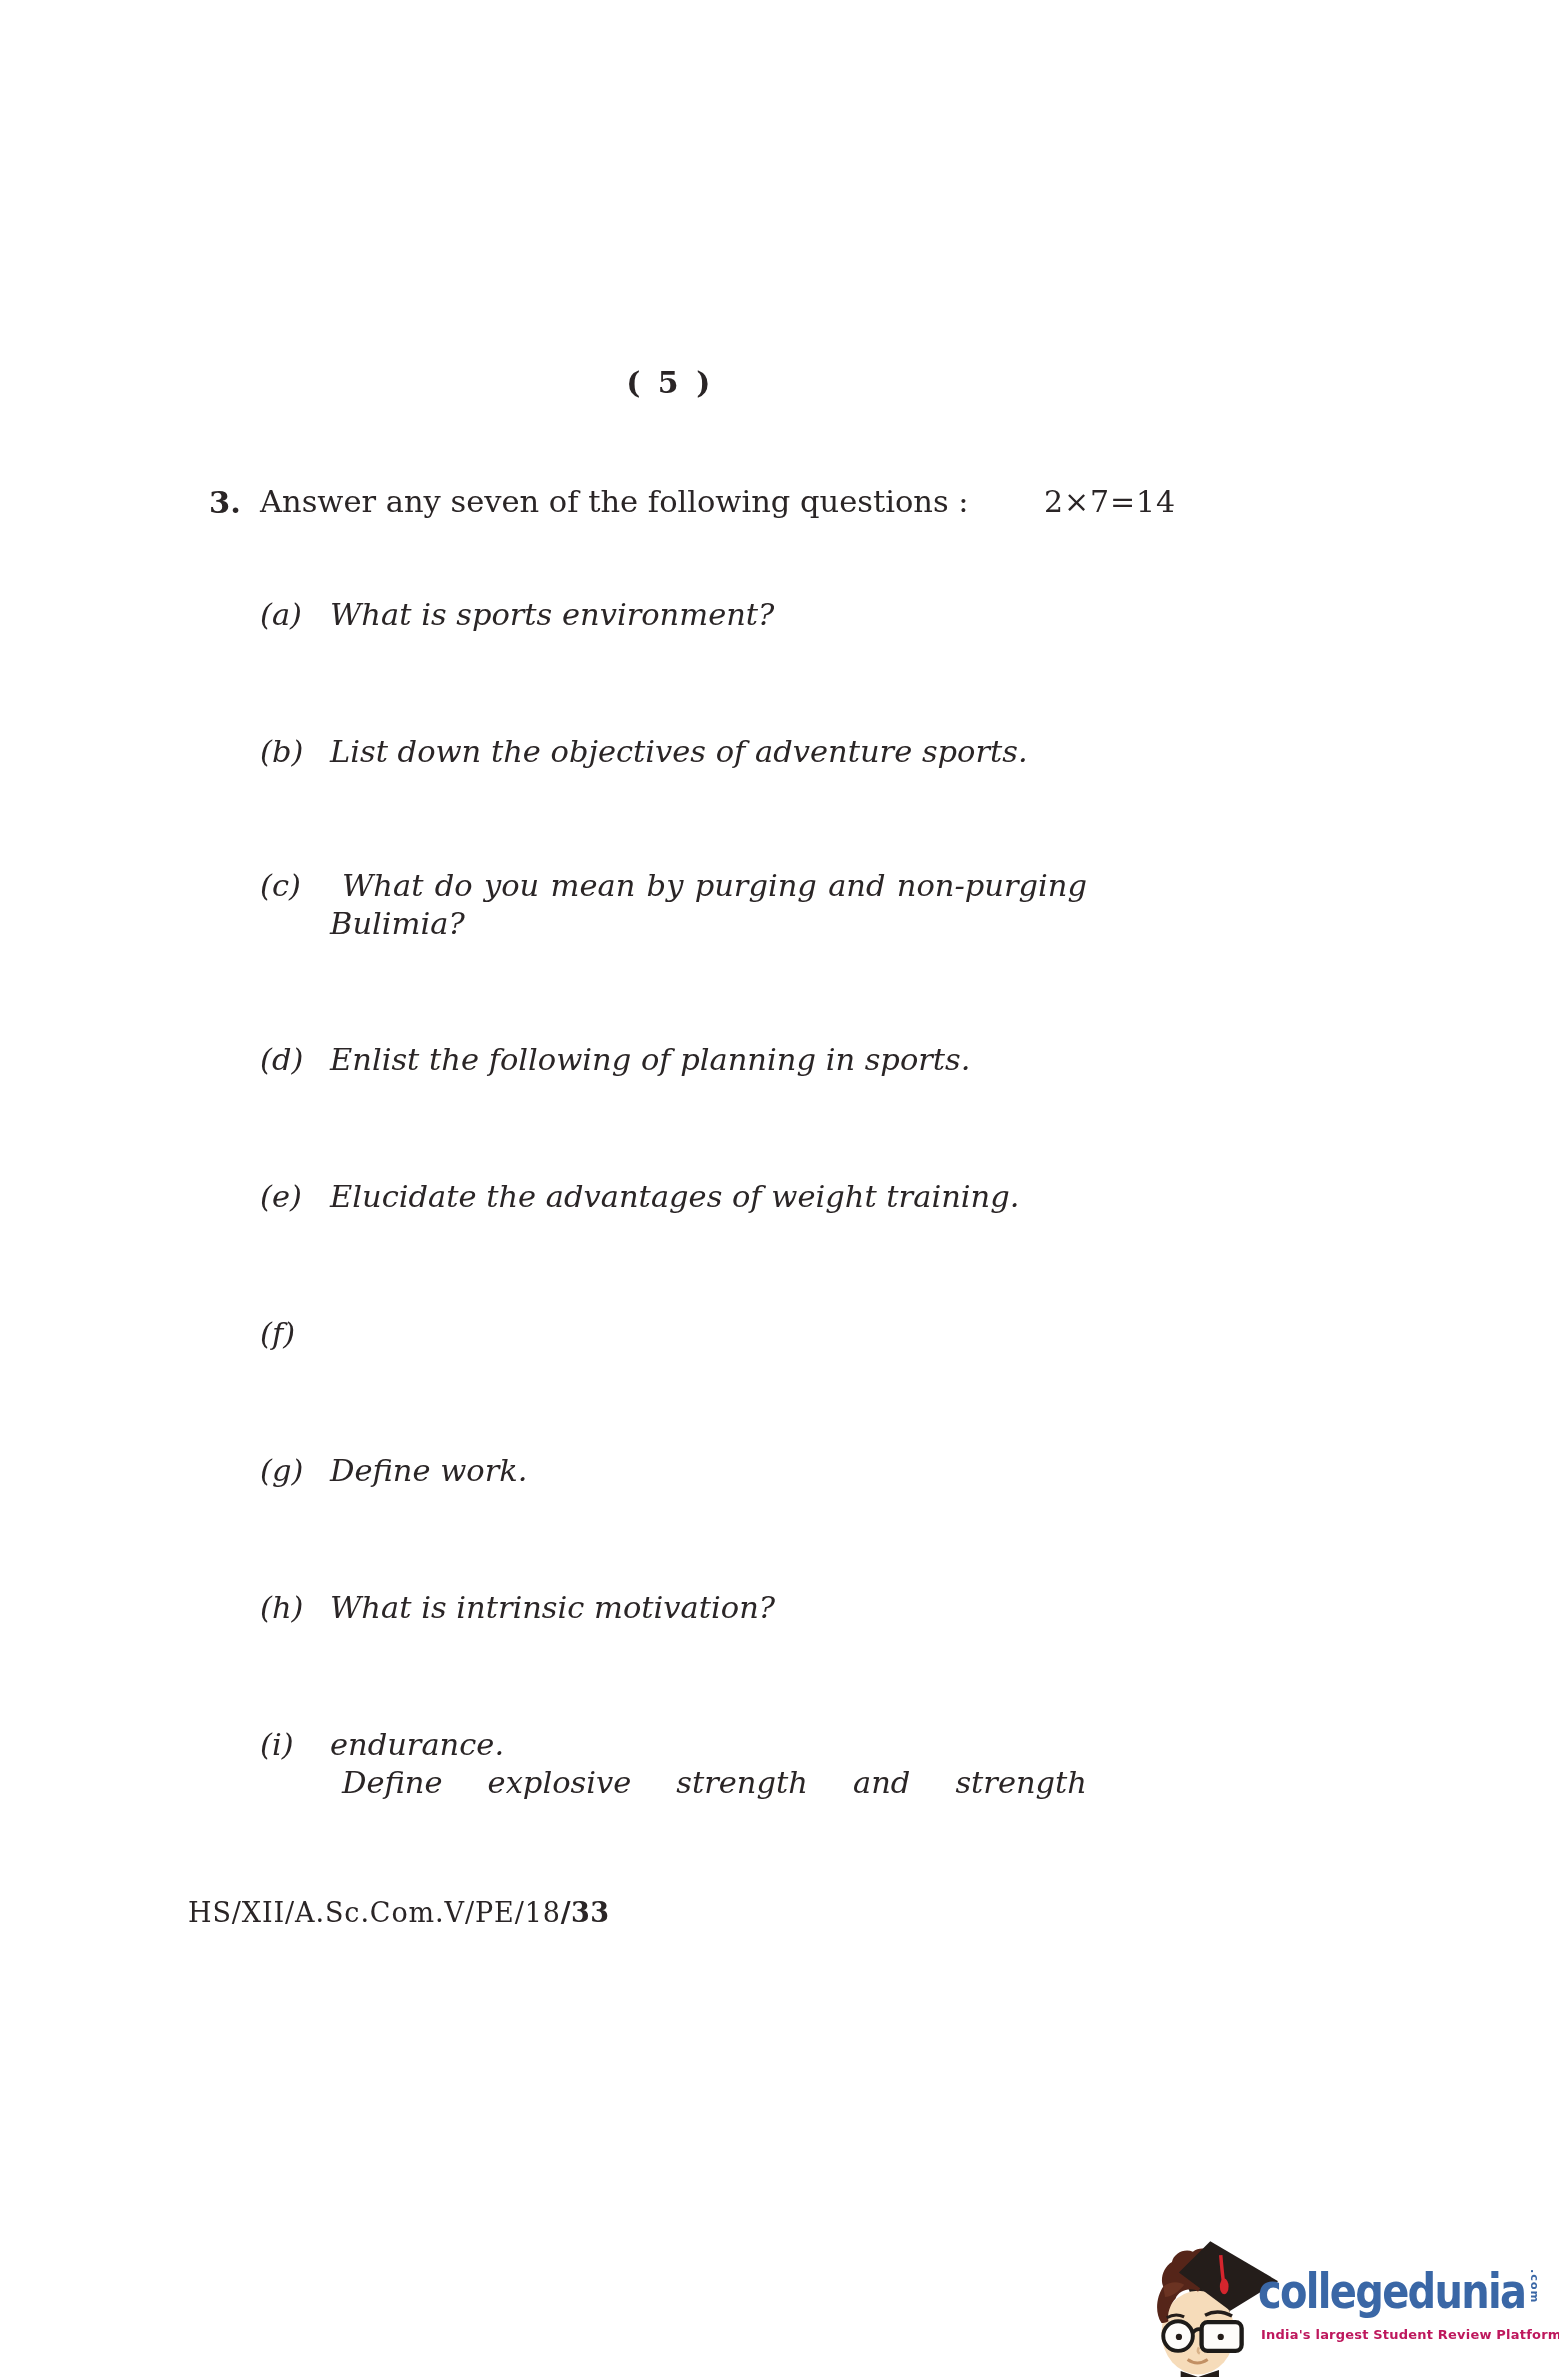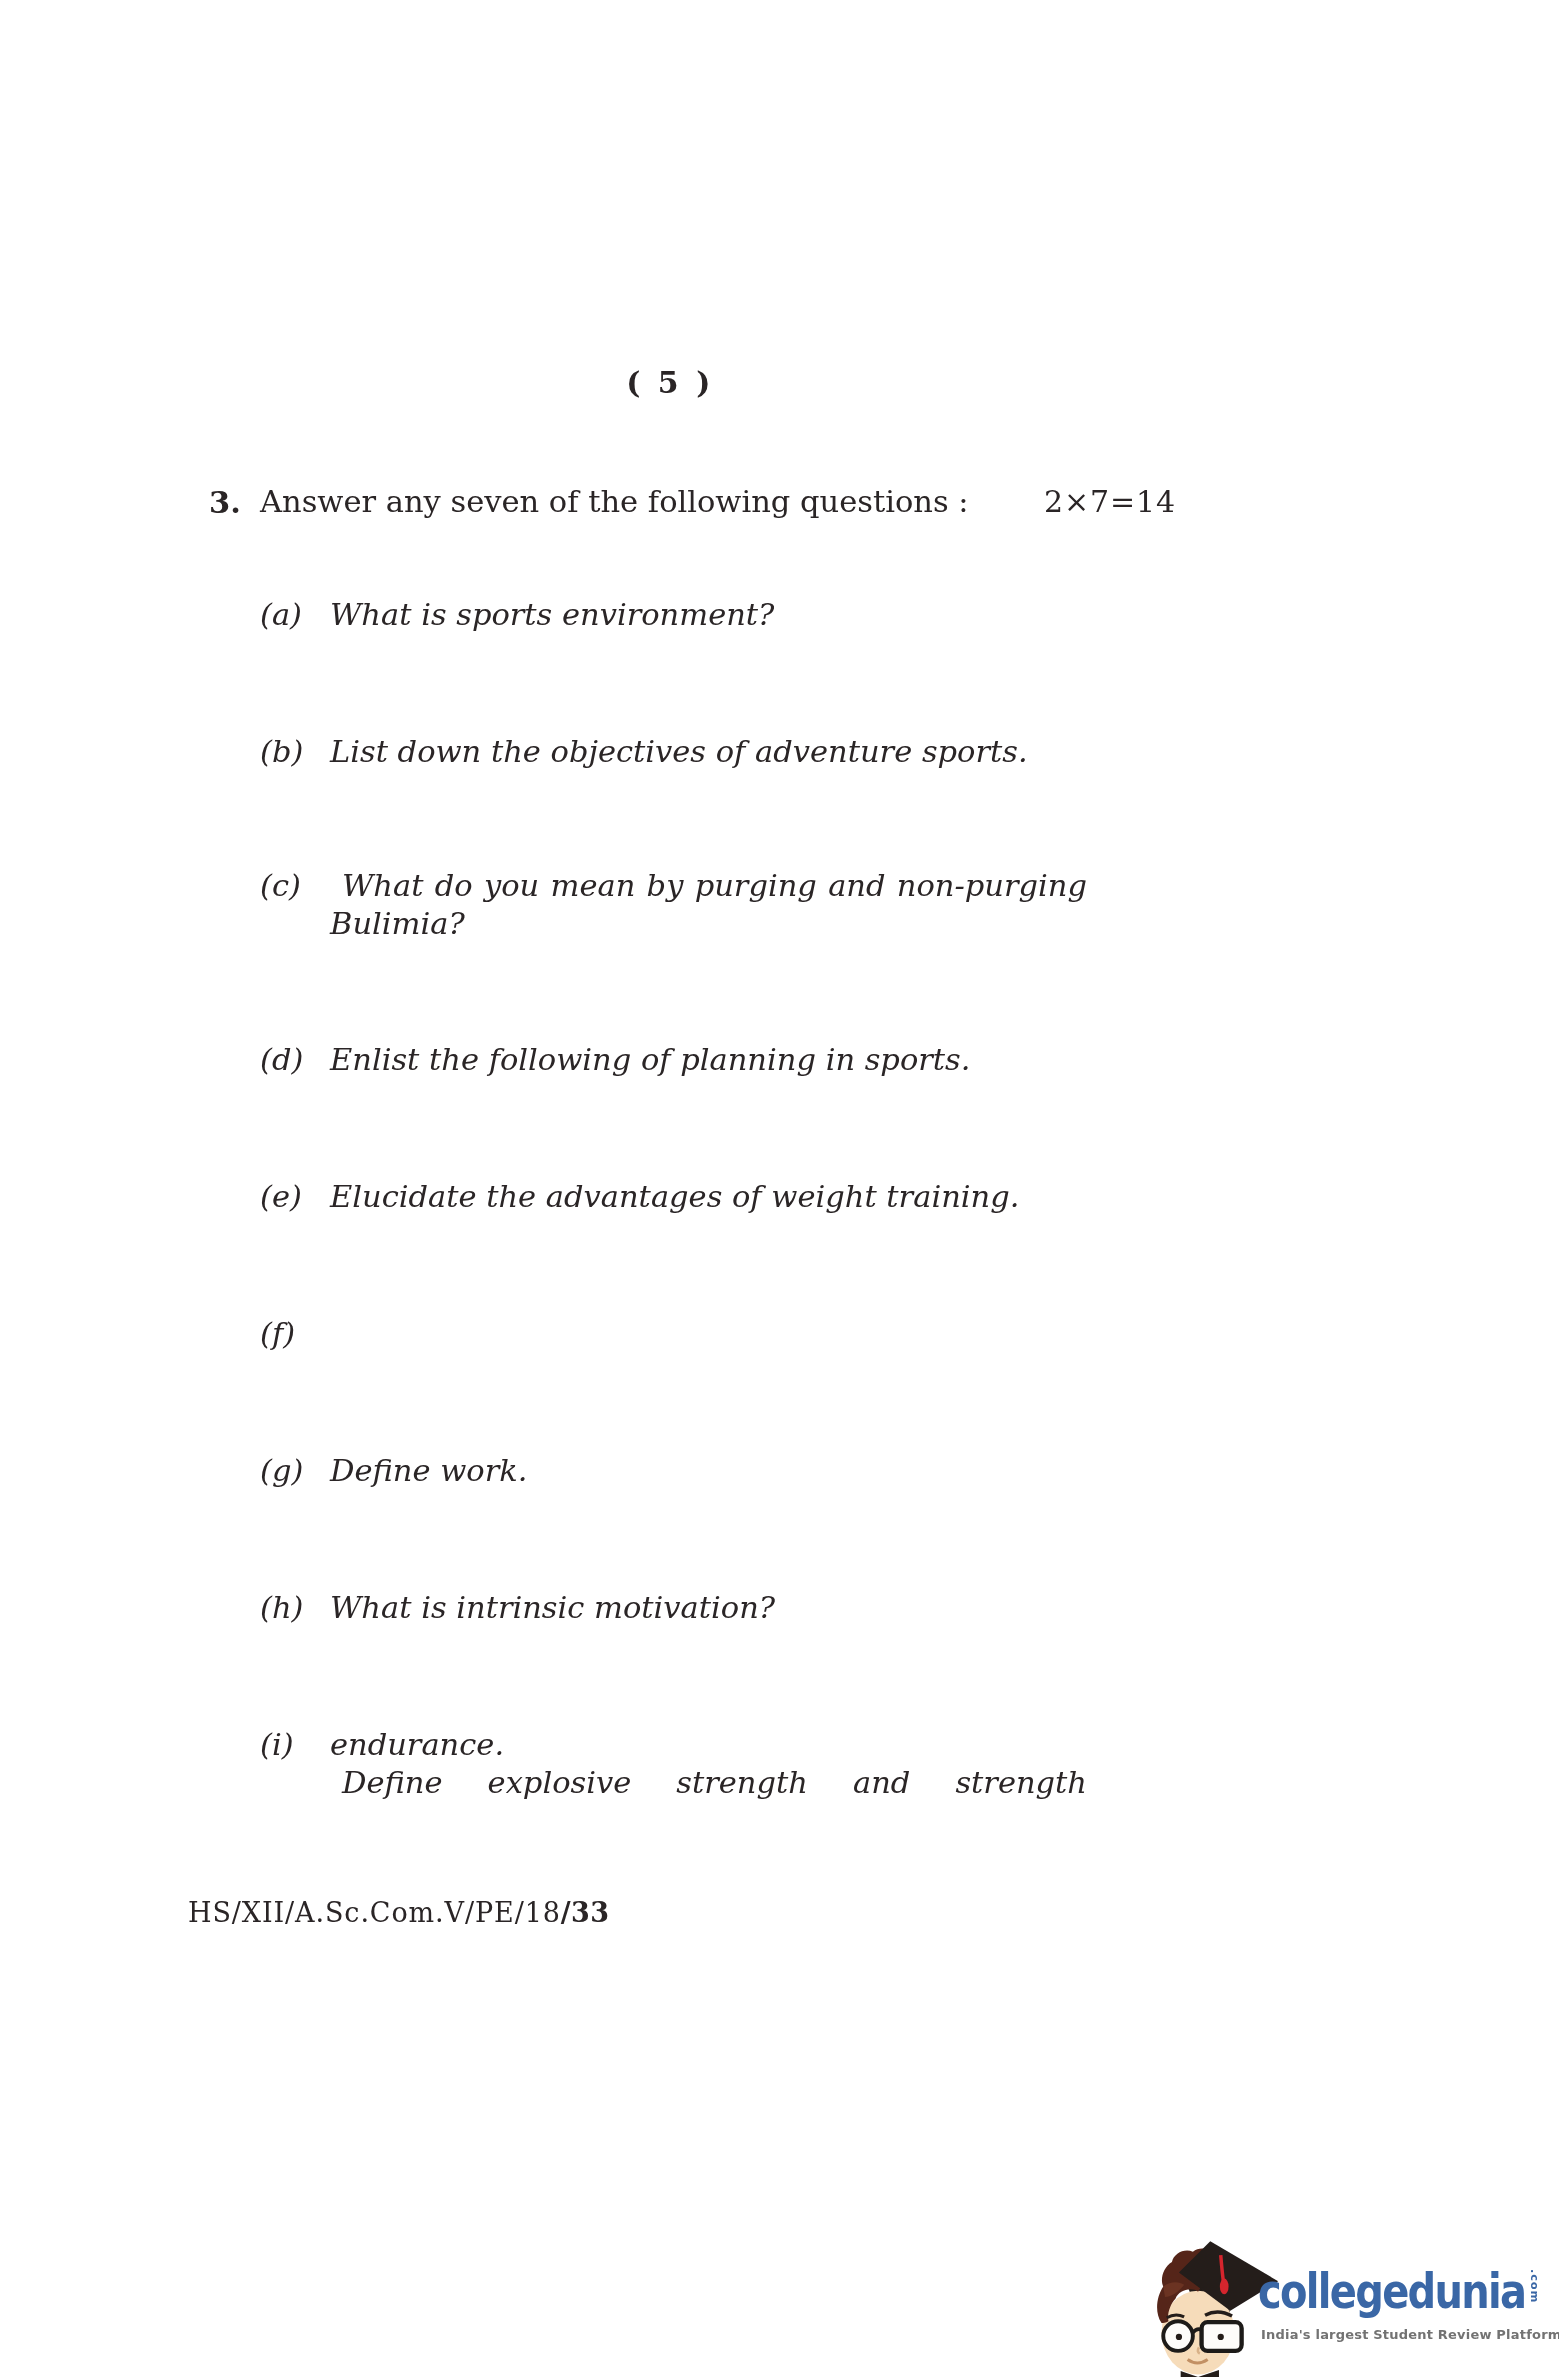--- a/index.html
+++ b/index.html
@@ -138,21 +138,21 @@
   }
   .brand-tagline {
     position: absolute;
     left: 112px;
     top: 98px;
     width: 292px;
     font-family: "DejaVu Sans", "Liberation Sans", sans-serif;
     font-weight: 700;
     font-size: 13px;
     letter-spacing: 0.2px;
-    color: #737373;
+    color: #be185d;
     white-space: nowrap;
   }
 </style>
 </head>
 <body>
 
 <div id="page">
 
   <div class="page-num">( 5 )</div>
 

